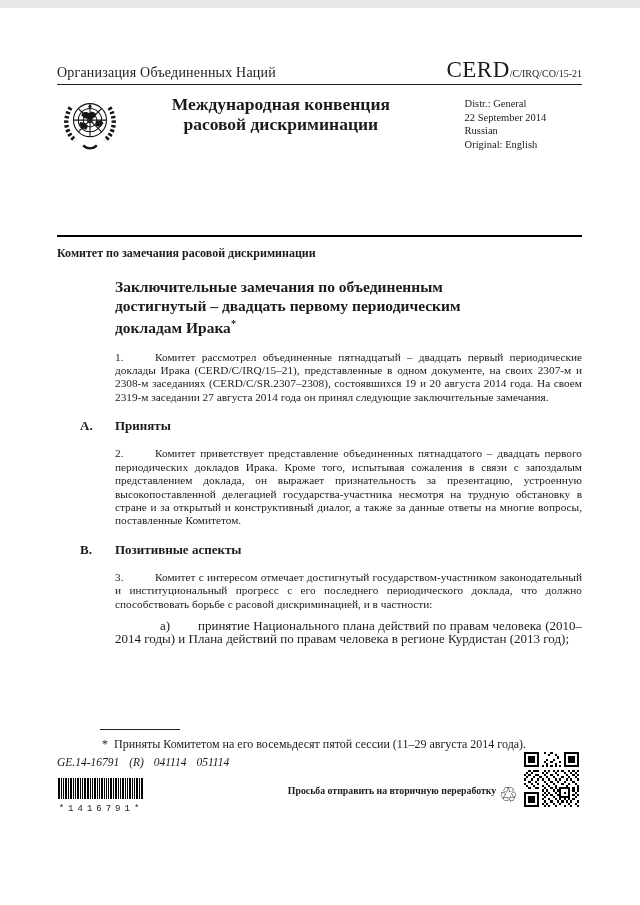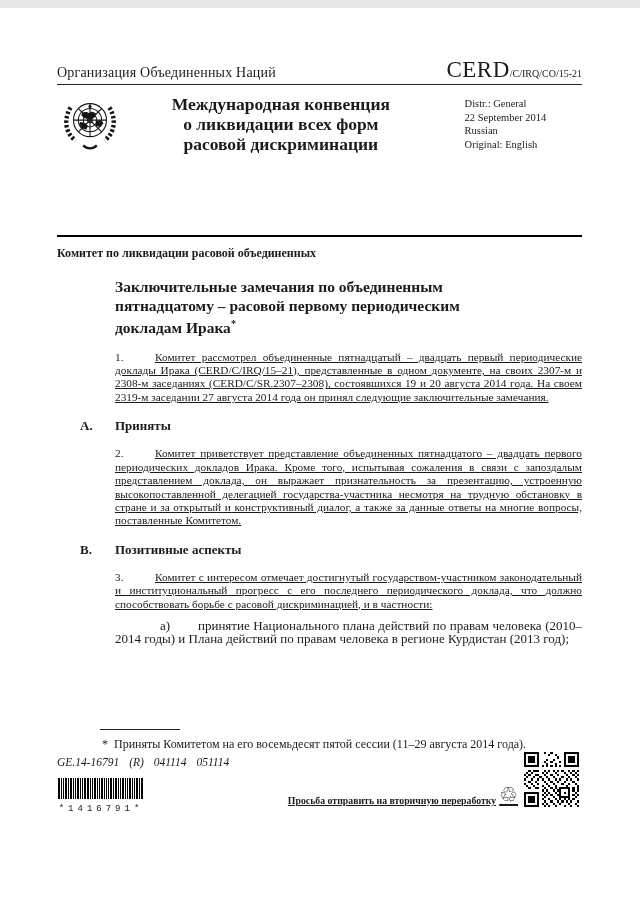--- a/index.html
+++ b/index.html
@@ -29,37 +29,37 @@
   
   .rule-thick { border:0; border-top:2.6px solid #000; margin:77px 0 0 0; }
   .committee { font-weight:bold; font-size:12px; margin-top:9px; }
 
   
   .doc-title { margin:17px 0 0 58px; font-size:15.5px; line-height:18.5px; font-weight:bold; }
   .doc-title .tline { display:block; }
   .fn-marker { font-size:10px; vertical-align:super; }
 
   
-  .body-para { margin:13px 0 0 58px; font-size:11.3px; line-height:13.4px; text-align:justify;text-decoration:underline; }
+  .body-para { margin:13px 0 0 58px; font-size:11.3px; line-height:13.4px; text-align:justify; }
   .pnum { display:inline-block; width:40px; }
   .section-head { display:flex; margin-top:14px; font-weight:bold; font-size:13px; }
   .sec-letter { display:inline-block; width:35px; margin-left:23px; }
   .list-item { margin:8px 0 0 58px; font-size:13px; line-height:13.4px; text-align:justify; text-indent:45px; }
   .li-label { display:inline-block; width:38px; text-indent:0; }
 
   
   .fn-sep { position:absolute; left:100px; top:721px; width:80px; border:0; border-top:1.2px solid #222; margin:0; }
   .footnote { position:absolute; left:102px; top:730px; width:430px; font-size:12px; line-height:12px; }
   .footnote .fn-star { display:inline-block; width:12px; }
 
   
   .ge-line { position:absolute; left:57px; top:748px; font-size:11.5px; word-spacing:7px;font-style:italic; }
   .barcode-wrap { position:absolute; left:57px; top:770px; width:88px; text-align:center; }
   .barcode-text { font-family:"Liberation Mono","DejaVu Sans Mono",monospace; font-size:9px; letter-spacing:4px; margin-top:1px; white-space:nowrap; }
-  .recycle-line { position:absolute; top:777px; right:122px; display:flex; align-items:flex-end; gap:3px; font-weight:bold; font-size:9.8px; white-space:nowrap;text-decoration:underline; }
+  .recycle-line { position:absolute; top:777px; right:122px; display:flex; align-items:flex-start; gap:3px; font-weight:bold; font-size:9.8px; white-space:nowrap; }
   .recycle-glyph { font-family:"DejaVu Sans",sans-serif; font-size:21px; font-weight:normal; line-height:1; color:#222; }
   .qr { position:absolute; top:744px; right:61px; width:55px; height:55px; }
 </style>
 </head>
 <body>
 
 <div class="page">
   <div class="content">
 
     <div class="header-row">
@@ -89,38 +89,37 @@
           </g>
           <g fill="none" stroke="#151515" stroke-width="4.5" stroke-dasharray="2.6 2.1">
             <path d="M14 16c-7 11-6 26 5 34"></path>
             <path d="M54 16c7 11 6 26-5 34"></path>
           </g>
           <path d="M27 55c2 2 5 3 7 3s5-1 7-3" fill="none" stroke="#151515" stroke-width="2.4"></path>
         </svg>
       </span>
       <div class="mast-titles">
         <span class="tline">Международная конвенция</span>
-        <span class="tline">о ликвидации всех форм</span>
         <span class="tline">расовой дискриминации</span>
       </div>
       <div class="distr">
         <span class="dline">Distr.: General</span>
         <span class="dline">22 September 2014</span>
         <span class="dline">Russian</span>
         <span class="dline">Original: English</span>
       </div>
     </div>
 
     <hr class="rule-thick">
 
-    <div class="committee">Комитет по ликвидации расовой объединенных</div>
+    <div class="committee">Комитет по замечания расовой дискриминации</div>
 
     <h1 class="doc-title">
       <span class="tline">Заключительные замечания по объединенным</span>
-      <span class="tline">пятнадцатому – расовой первому периодическим</span>
+      <span class="tline">достигнутый – двадцать первому периодическим</span>
       <span class="tline"><span>докладам Ирака</span><sup class="fn-marker">*</sup></span>
     </h1>
 
     <p class="body-para"><span class="pnum">1.</span><span>Комитет рассмотрел объединенные пятнадцатый – двадцать первый периодические доклады Ирака (CERD/C/IRQ/15–21), представленные в одном документе, на своих 2307-м и 2308-м заседаниях (CERD/C/SR.2307–2308), состоявшихся 19 и 20 августа 2014 года. На своем 2319-м заседании 27 августа 2014 года он принял следующие заключительные замечания.</span></p>
 
     <div class="section-head">
       <span class="sec-letter">A.</span>
       <span>Приняты</span>
     </div>
 

